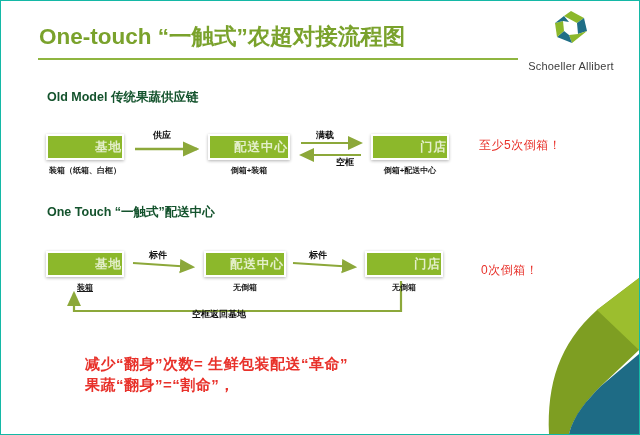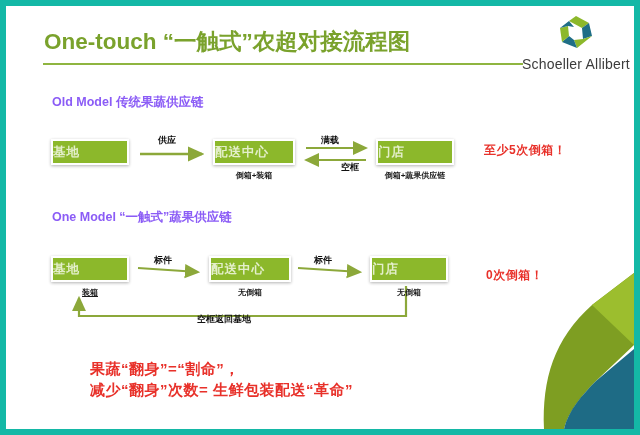--- a/index.html
+++ b/index.html
@@ -6,21 +6,21 @@
     margin: 0;
     padding: 0;
     background: #ffffff;
   }
   #slide {
     position: relative;
     width: 640px;
     height: 435px;
     background: #ffffff;
     overflow: hidden;
-    border: 6px solid #14b8a6;
+    border: 1px solid #14b8a6;
     box-sizing: border-box;
     font-family: "Liberation Sans", "DejaVu Sans", sans-serif;
   }
 
   
   #corner-graphic {
     position: absolute;
     right: 0;
     bottom: 0;
     width: 150px;
@@ -60,52 +60,52 @@
     position: absolute;
     right: 16px;
     top: 8px;
     width: 108px;
     height: 58px;
     text-align: center;
   }
   #brand-mark { display: block; margin: 0 auto; }
   #brand-name {
     display: block;
-    margin-top: 4px;
-    font-size: 14px;
+    margin-top: 13px;
+    font-size: 11px;
     color: #3c3c3c;
     letter-spacing: 0.2px;
     white-space: nowrap;
   }
 
   
   .section-heading {
     position: absolute;
     font-size: 12.5px;
     font-weight: bold;
-    color: #8b5cf6;
+    color: #14532d;
     white-space: nowrap;
   }
   #heading-old  { left: 46px; top: 88px; }
   #heading-new  { left: 46px; top: 203px; }
 
   
   .flow-box {
     position: absolute;
     width: 78px;
     height: 26px;
     background: #8CB82B;
     border: 2px solid #ffffff;
     box-shadow: 0 1px 3px rgba(0,0,0,0.30);
     box-sizing: border-box;
     color: #E4EFCB;
     font-size: 12.5px;
     font-weight: bold;
     line-height: 22px;
-    text-align: left;
+    text-align: right;
     letter-spacing: 1px;
     white-space: nowrap;
   }
   .flow-box.wide { width: 82px; }
 
   
   .box-caption {
     position: absolute;
     font-size: 8px;
     font-weight: bold;
@@ -120,21 +120,21 @@
     font-size: 9px;
     font-weight: bold;
     color: #111111;
     white-space: nowrap;
   }
 
   
   .red-note {
     position: absolute;
     font-size: 12px;
-    font-weight: bold;
+    font-weight: normal;
     color: #E8312A;
     white-space: nowrap;
     letter-spacing: 0.5px;
   }
   #note-old { left: 478px; top: 136px; }
   #note-new { left: 480px; top: 261px; }
 
   
   #conclusion {
     position: absolute;
@@ -219,49 +219,50 @@
     </g>
 
     <g>
       <path d="M400 280 L400 310 L73 310 L73 292" fill="none" stroke="#8CA83A" stroke-width="2.2" marker-end="url(#ah-u)"></path>
     </g>
   </svg>
 
   <div class="section-heading" id="heading-old">Old Model 传统果蔬供应链</div>
 
   <div class="flow-box" style="left:45px; top:133px;">基地</div>
+  <div class="box-caption" style="left:22px; top:164px; width:124px;">装箱（纸箱、白框）</div>
 
   <div class="flow-box wide" style="left:207px; top:133px;">配送中心</div>
   <div class="box-caption" style="left:196px; top:164px; width:104px;">倒箱+装箱</div>
 
   <div class="flow-box" style="left:370px; top:133px;">门店</div>
-  <div class="box-caption" style="left:356px; top:164px; width:106px;">倒箱+蔬果供应链</div>
+  <div class="box-caption" style="left:356px; top:164px; width:106px;">倒箱+配送中心</div>
 
   <div class="arrow-label" style="left:152px; top:128px;text-align:center;">供应</div>
   <div class="arrow-label" style="left:315px; top:128px;font-family:Liberation Serif, serif;">满载</div>
   <div class="arrow-label" style="left:315px; top:155px;margin-left:20px;">空框</div>
 
   <div class="red-note" id="note-old">至少5次倒箱！</div>
 
-  <div class="section-heading" id="heading-new">One Model “一触式”蔬果供应链</div>
+  <div class="section-heading" id="heading-new">One Touch “一触式”配送中心</div>
 
   <div class="flow-box" style="left:45px; top:250px;">基地</div>
   <div class="box-caption" style="left:45px; top:281px; width:78px;text-decoration:underline;">装箱</div>
 
   <div class="flow-box wide" style="left:203px; top:250px;">配送中心</div>
   <div class="box-caption" style="left:197px; top:281px; width:94px;">无倒箱</div>
 
   <div class="flow-box" style="left:364px; top:250px;">门店</div>
   <div class="box-caption" style="left:358px; top:281px; width:90px;">无倒箱</div>
 
   <div class="arrow-label" style="left:148px; top:248px;">标件</div>
   <div class="arrow-label" style="left:308px; top:248px;">标件</div>
 
   <div class="arrow-label" style="left:191px; top:307px;">空框返回基地</div>
 
   <div class="red-note" id="note-new">0次倒箱！</div>
 
   <div id="conclusion">
+    <div>减少“翻身”次数= 生鲜包装配送“革命”</div>
     <div>果蔬“翻身”=“割命”，</div>
-    <div>减少“翻身”次数= 生鲜包装配送“革命”</div>
   </div>
 
 </div>
 
 </body></html>

